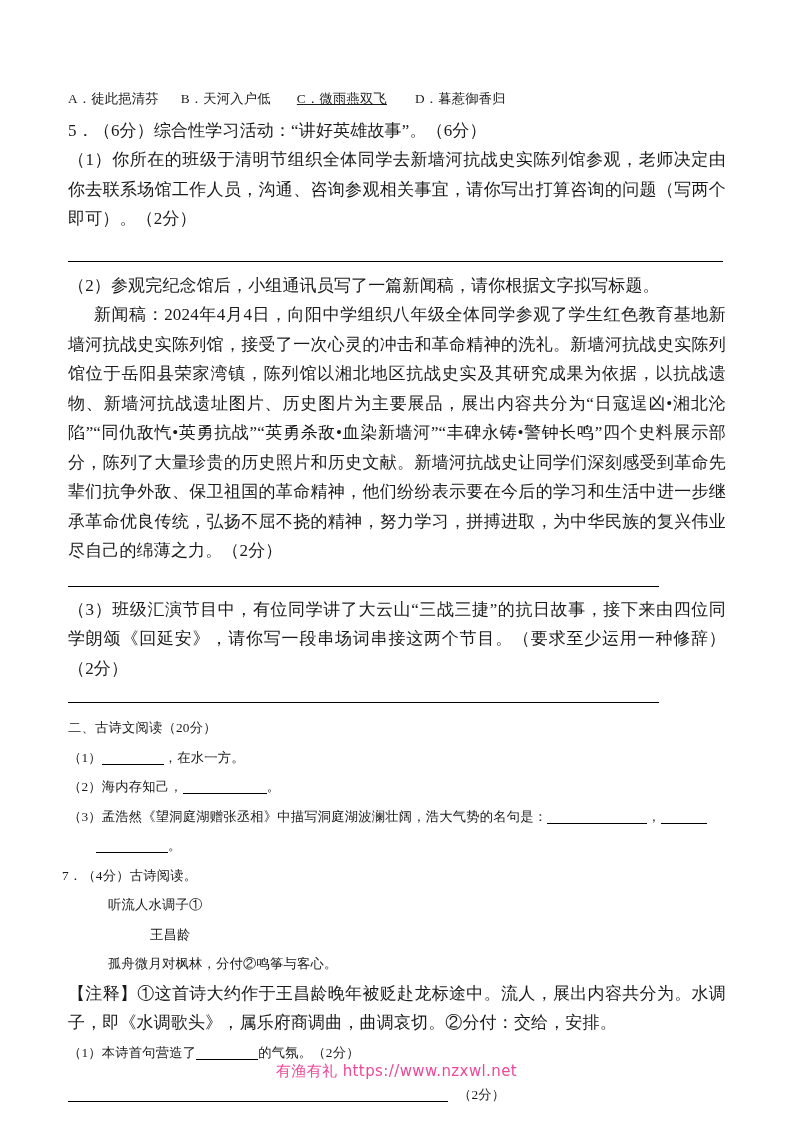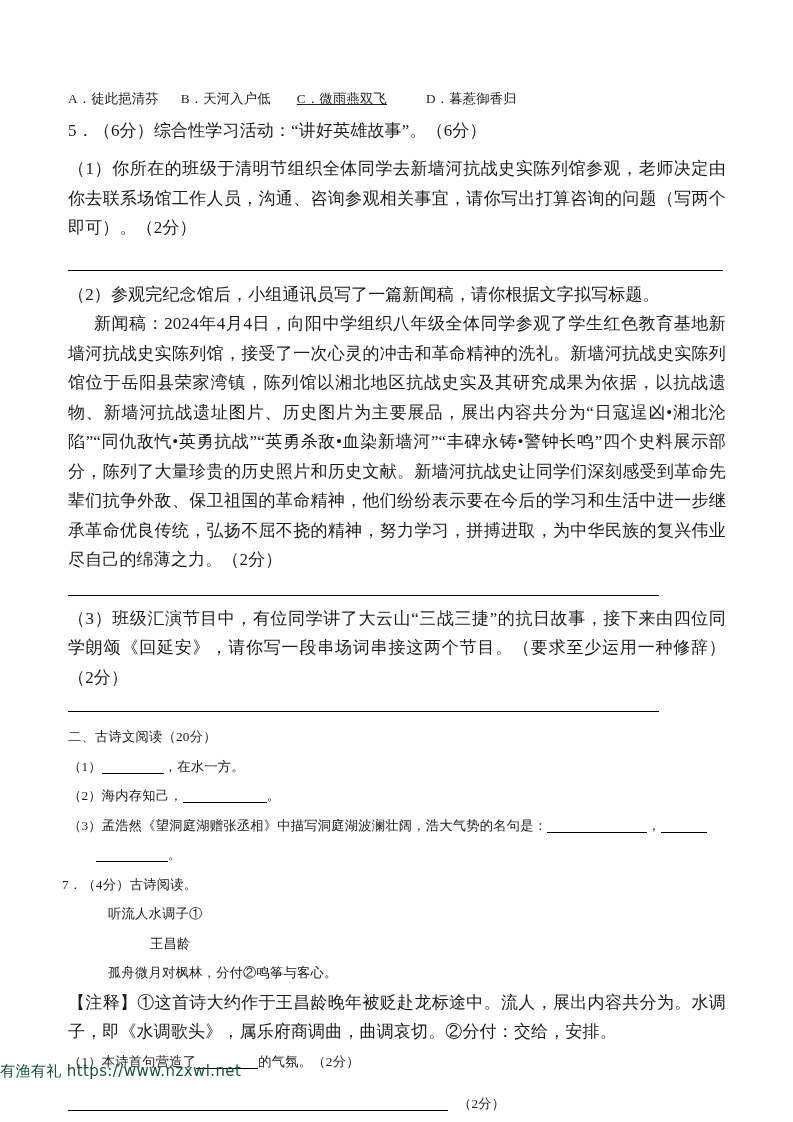--- a/index.html
+++ b/index.html
@@ -36,21 +36,21 @@
     letter-spacing: 0.15px;
     text-align: justify;
     text-justify: inter-ideograph;
   }
   .indent1 { text-indent: 0; }
   .indent2 { text-indent: 26px; }
 
   .opts span.opt { display: inline-block; }
   .opt-gap-a { margin-left: 22px; }
   .opt-gap-b { margin-left: 26px; text-decoration: underline; }
-  .opt-gap-c { margin-left: 39px; }
+  .opt-gap-c { margin-left: 28px; }
 
   
   .rule {
     border-bottom: 1.6px solid #000;
     height: 0;
   }
   .rule-wrap { position: relative; }
 
   
   .blank {
@@ -64,40 +64,41 @@
   .poem-title { margin-left: 40px; }
   .poem-author { margin-left: 82px; }
   .poem-line { margin-left: 40px; }
 
   
   .watermark {
     position: absolute;
     left: 0;
     top: 1062px;
     width: 793px;
+    text-align: center;
     font-family: "DejaVu Sans", "Liberation Sans", sans-serif;
     font-size: 15px;
-    color: #14532d;
+    color: #ec4899;
     letter-spacing: 0.4px;
   }
 </style>
 </head>
 <body>
 
 <div class="page">
 
   <div class="doc">
 
     <div class="line opts" style="margin-bottom:2px;">
       <span class="opt">A．徒此挹清芬</span><span class="opt opt-gap-a">B．天河入户低</span><span class="opt opt-gap-b">C．微雨燕双飞</span><span class="opt opt-gap-c">D．暮惹御香归</span>
     </div>
 
     <div class="para indent1">5．（6分）综合性学习活动：“讲好英雄故事”。（6分）</div>
 
-    <div class="para indent1" style="margin-top:9px;">（1）你所在的班级于清明节组织全体同学去新墙河抗战史实陈列馆参观，老师决定由你去联系场馆工作人员，沟通、咨询参观相关事宜，请你写出打算咨询的问题（写两个即可）。（2分）</div>
+    <div class="para indent1" style="margin-top:0px;">（1）你所在的班级于清明节组织全体同学去新墙河抗战史实陈列馆参观，老师决定由你去联系场馆工作人员，沟通、咨询参观相关事宜，请你写出打算咨询的问题（写两个即可）。（2分）</div>
 
     <div class="rule-wrap" style="margin-top:27px;">
       <div class="rule" style="width:655px;"></div>
     </div>
 
     <div class="para indent1" style="margin-top:9px;">（2）参观完纪念馆后，小组通讯员写了一篇新闻稿，请你根据文字拟写标题。</div>
 
     <div class="para indent2">新闻稿：2024年4月4日，向阳中学组织八年级全体同学参观了学生红色教育基地新墙河抗战史实陈列馆，接受了一次心灵的冲击和革命精神的洗礼。新墙河抗战史实陈列馆位于岳阳县荣家湾镇，陈列馆以湘北地区抗战史实及其研究成果为依据，以抗战遗物、新墙河抗战遗址图片、历史图片为主要展品，展出内容共分为“日寇逞凶•湘北沦陷”“同仇敌忾•英勇抗战”“英勇杀敌•血染新墙河”“丰碑永铸•警钟长鸣”四个史料展示部分，陈列了大量珍贵的历史照片和历史文献。新墙河抗战史让同学们深刻感受到革命先辈们抗争外敌、保卫祖国的革命精神，他们纷纷表示要在今后的学习和生活中进一步继承革命优良传统，弘扬不屈不挠的精神，努力学习，拼搏进取，为中华民族的复兴伟业尽自己的绵薄之力。（2分）</div>
 
     <div class="rule-wrap" style="margin-top:20px;">

